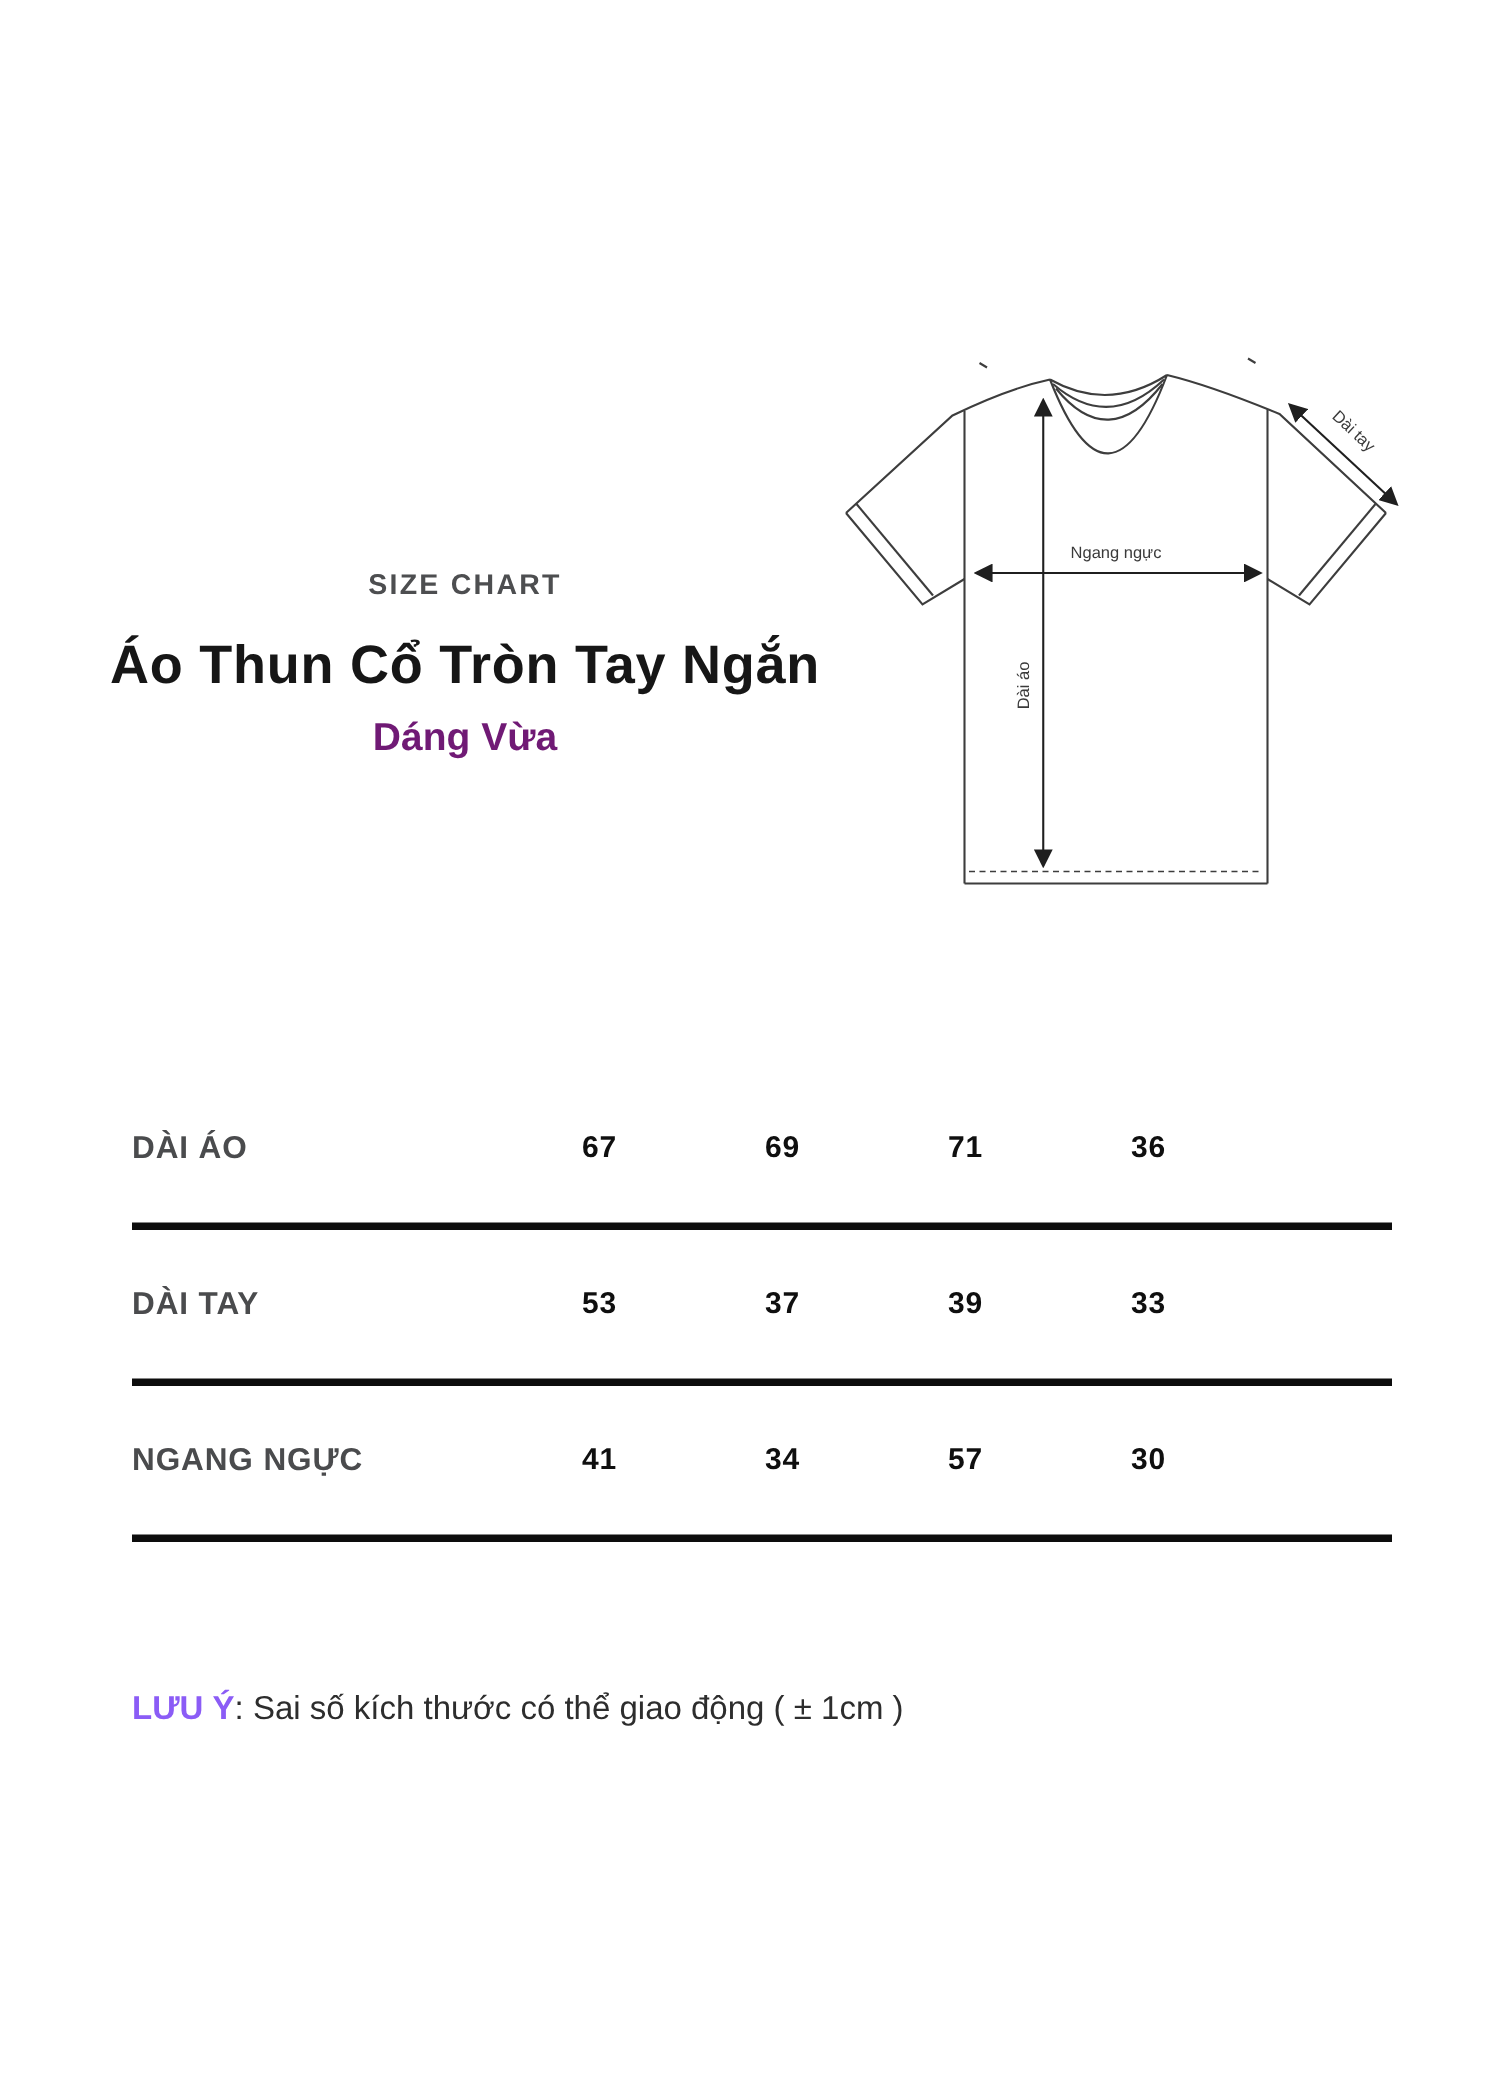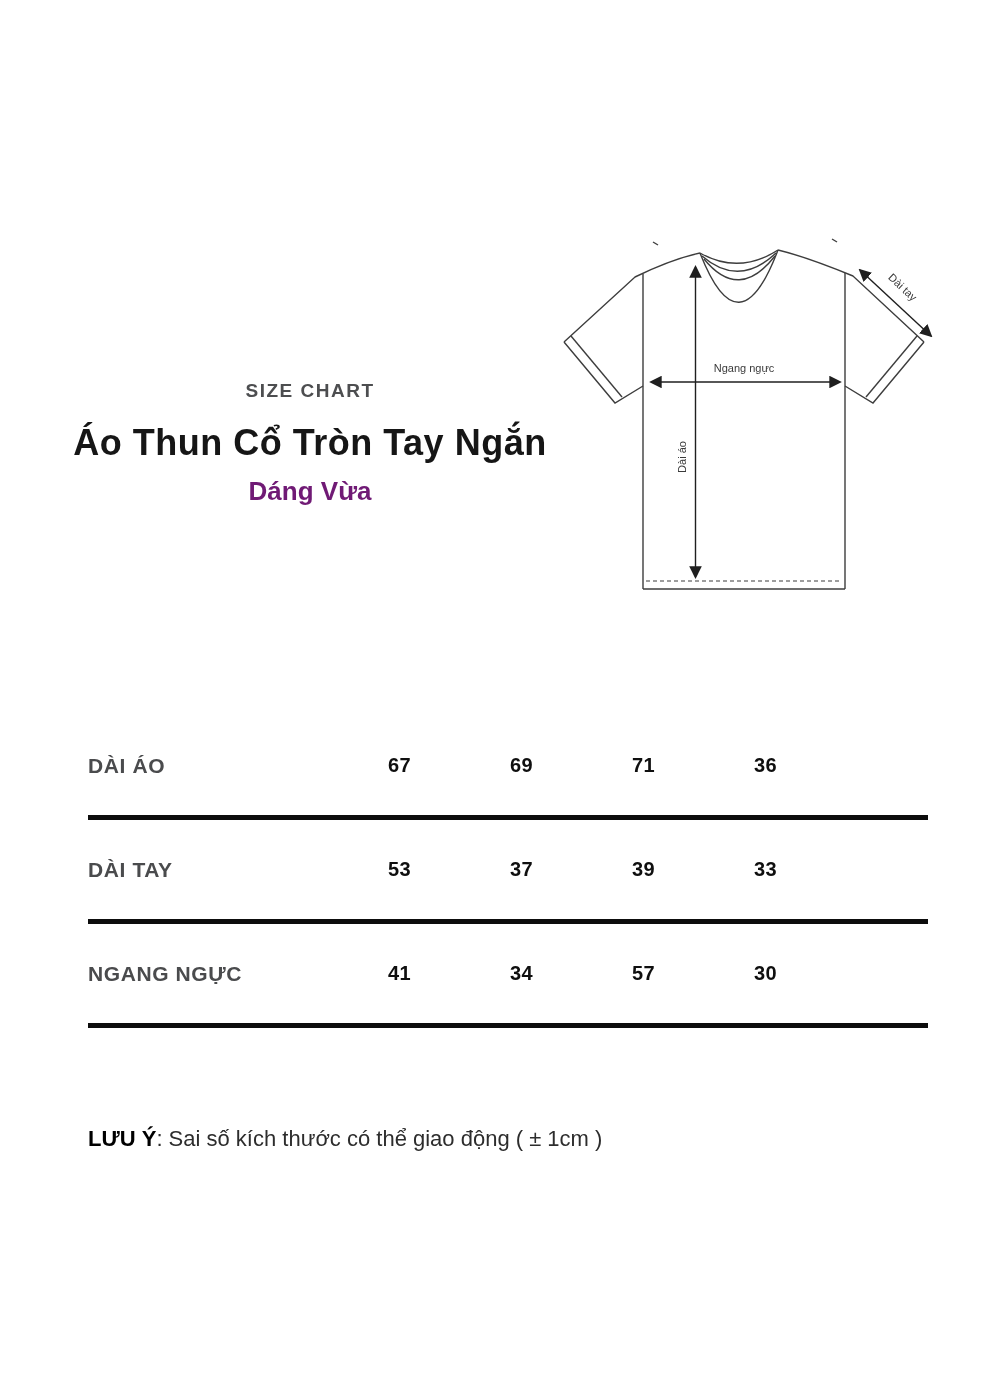--- a/index.html
+++ b/index.html
@@ -24,21 +24,21 @@
   .t-row { display:grid; grid-template-columns:300px 122px 122px 122px 122px 52px;
            align-items:center; border-bottom:5px solid #0d0d0d; }
   .t-row.header { height:62px; }
   .t-row.data { height:104px; }
   .t-label { font-size:21px; font-weight:bold; color:#4a4b4d; letter-spacing:0.6px; }
   .t-size { font-size:25px; font-weight:bold; color:#0f0f0f; text-align:center; }
   .t-val { font-size:20px; font-weight:bold; color:#0f0f0f; text-align:left; letter-spacing:0.5px; }
 
   
   .note { position:absolute; left:88px; top:1126px; font-size:22px; color:#2d2d2d; }
-  .note b { color:#000000; }
+  .note b { color:#8b5cf6; }
 </style>
 </head>
 <body>
 
 <div class="page">
 
   <div class="title-block">
     <div class="eyebrow">SIZE CHART</div>
     <div class="main-title">Áo Thun Cổ Tròn Tay Ngắn</div>
     <div class="subtitle">Dáng Vừa</div>

